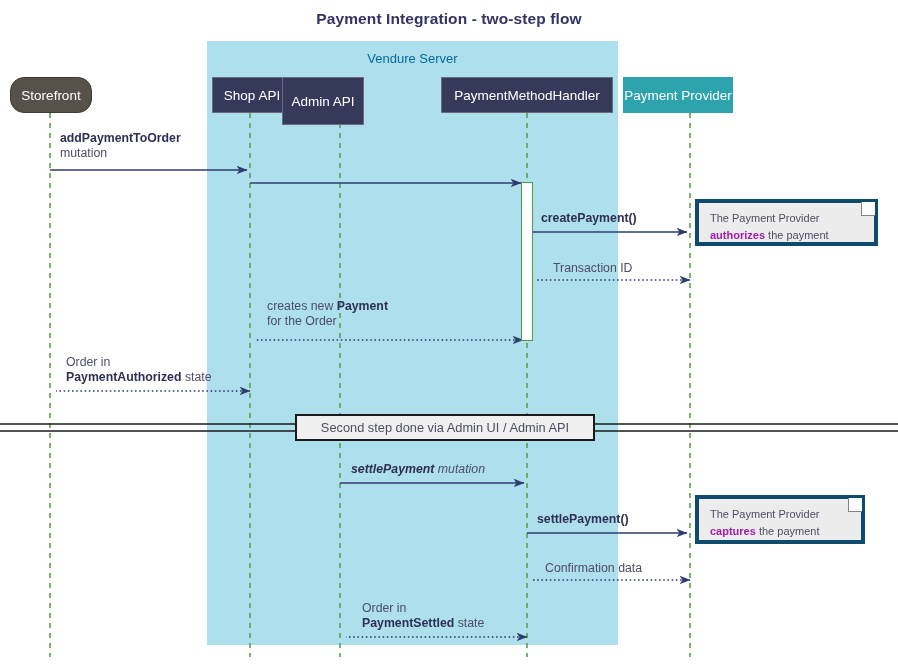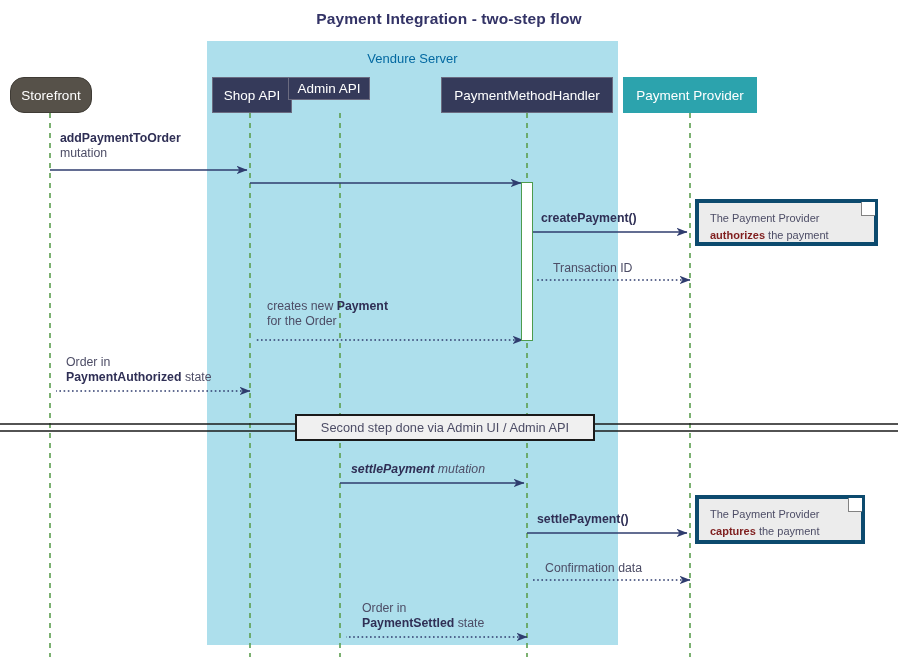--- a/index.html
+++ b/index.html
@@ -91,21 +91,21 @@
     position: absolute;
     background: #ececec;
     border: 4px solid #0c4a6e;
     box-sizing: border-box;
     font-size: 11px;
     color: #4d4d66;
     line-height: 17px;
     padding: 7px 2px 7px 11px;
     white-space: nowrap;
   }
-  .note b { color: #7f1d1d; font-weight: bold; }
+  .note b { color: #a21caf; font-weight: bold; }
   .note-fold {
     position: absolute;
     right: -1px;
     top: -1px;
     width: 13px;
     height: 13px;
     background: #ffffff;
     border-left: 1px solid #828282;
     border-bottom: 1px solid #828282;
   }
@@ -181,29 +181,29 @@
   <div class="activation" style="left:521px; top:182px; width:12px; height:159px;"></div>
 
   <div class="participant dark" style="left:10px; top:77px; width:82px; height:36px;border-radius:14px;">
     <span>Storefront</span>
   </div>
 
   <div class="participant navy" style="left:212px; top:77px; width:80px; height:36px;">
     <span>Shop API</span>
   </div>
 
-  <div class="participant navy" style="left:288px; top:77px; width:82px; height:23px;">
+  <div class="participant navy" style="left:282px; top:77px; width:82px; height:48px;">
     <span>Admin API</span>
   </div>
 
   <div class="participant navy" style="left:441px; top:77px; width:172px; height:36px;">
     <span>PaymentMethodHandler</span>
   </div>
 
-  <div class="participant teal" style="left:623px; top:77px; width:134px; height:36px;">
+  <div class="participant teal" style="left:623px; top:77px; width:110px; height:36px;">
     <span>Payment Provider</span>
   </div>
 
   <div class="msg-label" style="left:60px; top:131px;">
     <b>addPaymentToOrder</b><span></span>
     <span class="l2">mutation</span>
   </div>
 
   <div class="msg-label" style="left:541px; top:211px;">
     <b>createPayment()</b>

